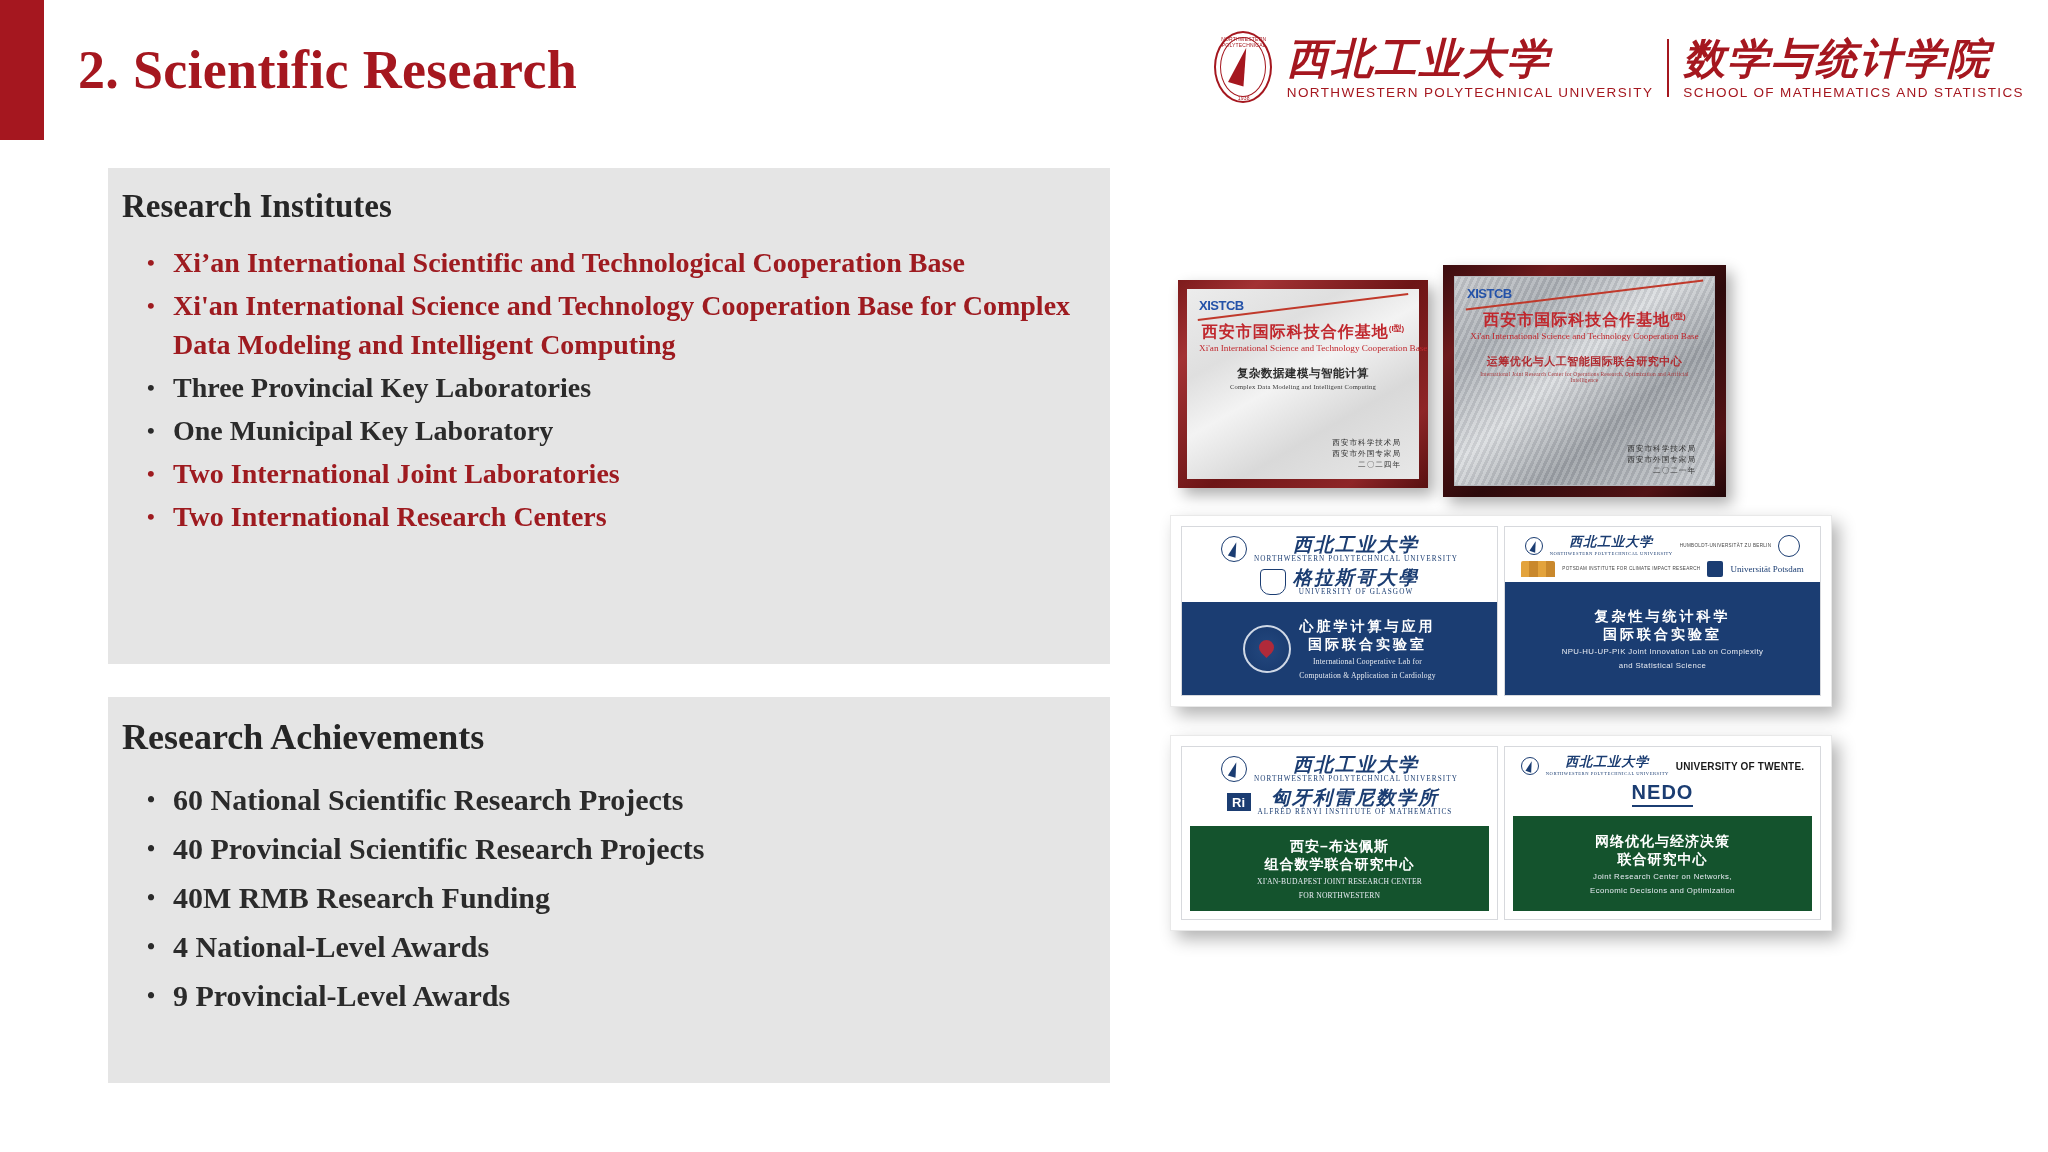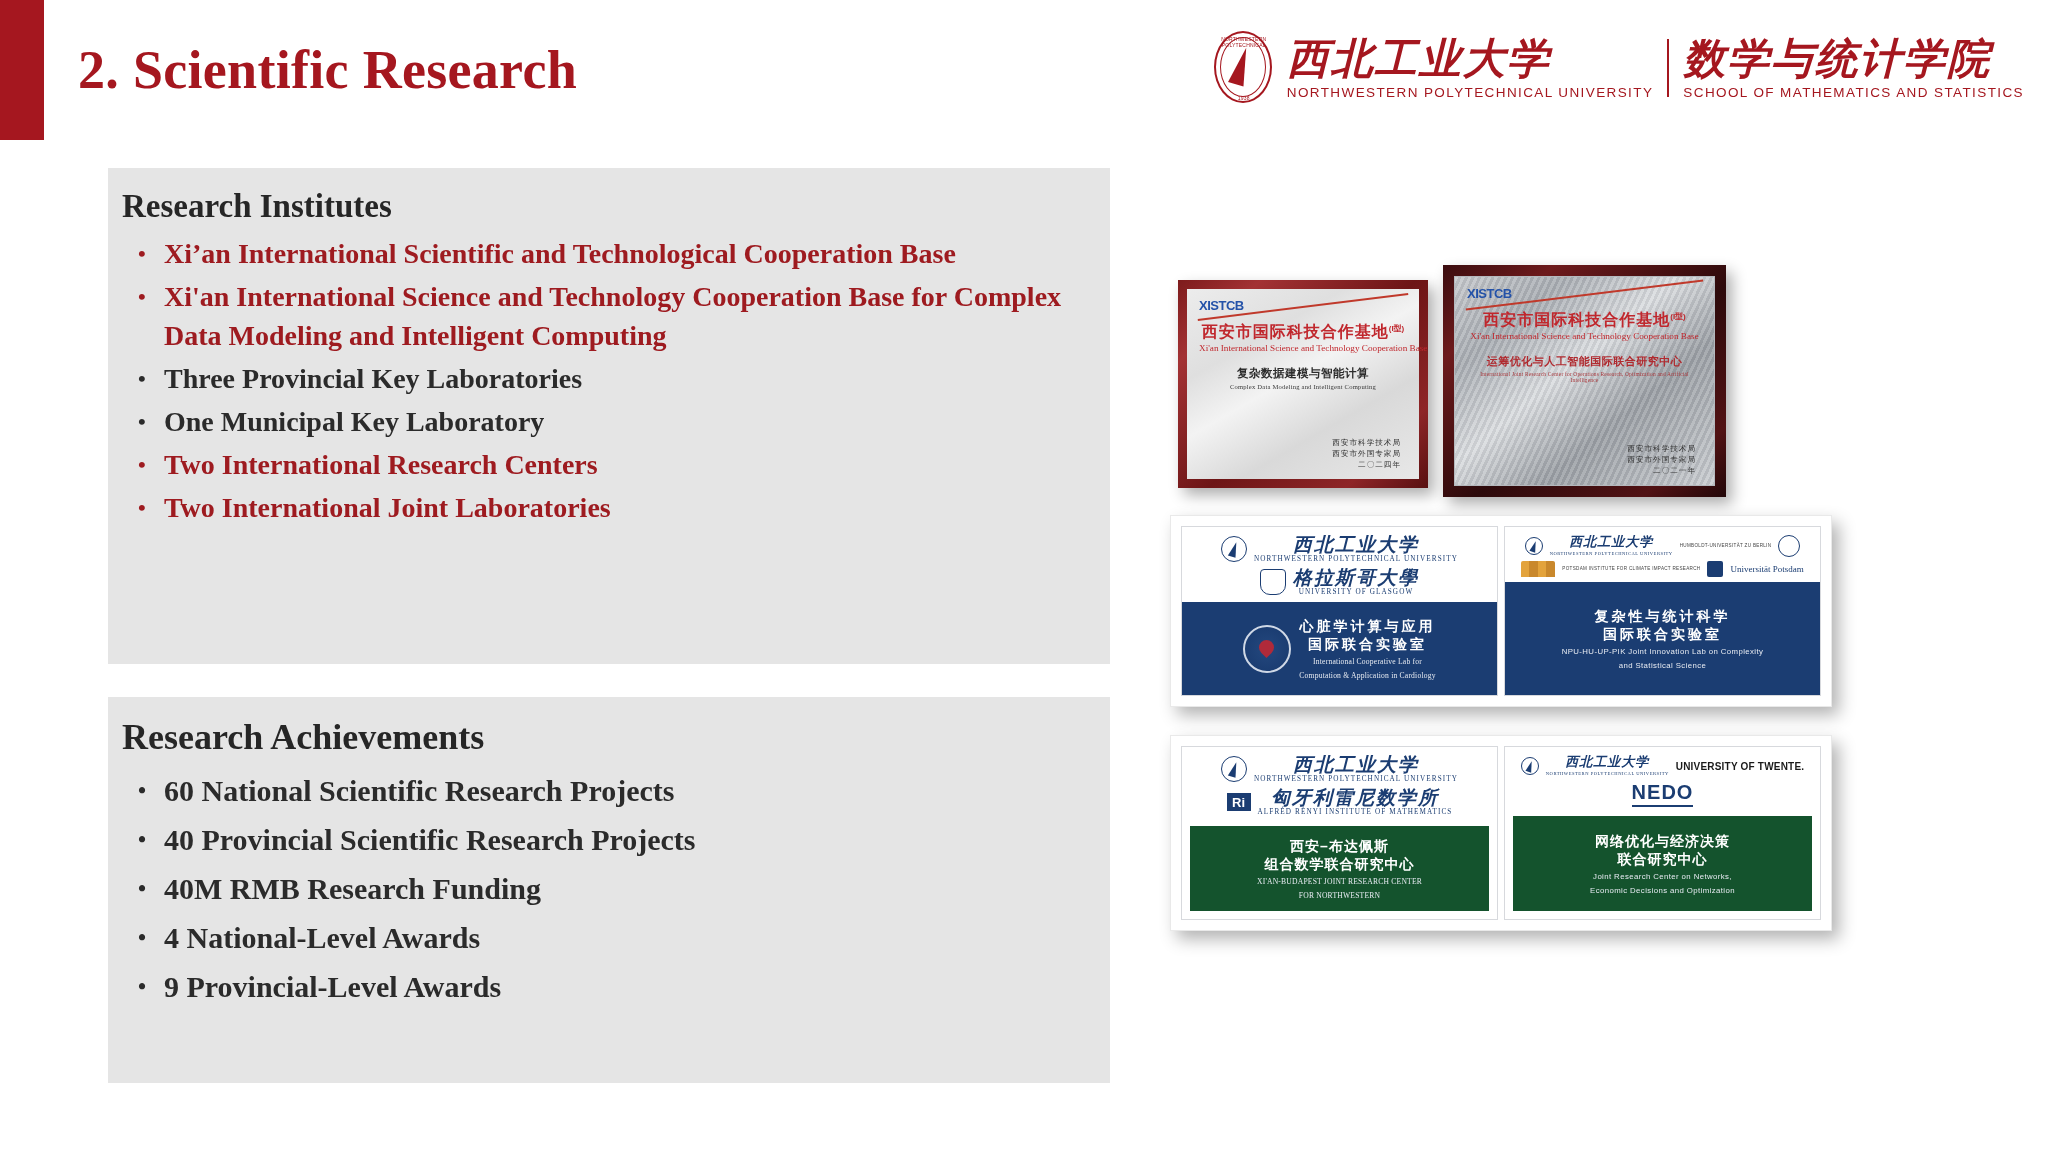--- a/index.html
+++ b/index.html
@@ -140,21 +140,21 @@
     padding-top: 18px;
   }
   #panel-achievements .panel-heading {
     font-size: 36px;
     line-height: 44px;
     padding-top: 18px;
   }
 
   ul.bullets {
     list-style: none;
-    margin: 8px;
+    margin: 17px;
     padding: 0 8px 0 14px;
   }
   ul.bullets li {
     display: flex;
     align-items: flex-start;
     font-family: "Liberation Serif", serif;
     font-weight: bold;
   }
   ul.bullets li .dot {
     flex: none;
@@ -567,25 +567,25 @@
     <li>
       <span class="dot c-dark"></span>
       <span class="txt c-dark">Three Provincial Key Laboratories</span>
     </li>
     <li>
       <span class="dot c-dark"></span>
       <span class="txt c-dark">One Municipal Key Laboratory</span>
     </li>
     <li>
       <span class="dot c-red"></span>
+      <span class="txt c-red">Two International Joint Laboratories</span>
+    </li>
+    <li>
+      <span class="dot c-red"></span>
       <span class="txt c-red">Two International Research Centers</span>
-    </li>
-    <li>
-      <span class="dot c-red"></span>
-      <span class="txt c-red">Two International Joint Laboratories</span>
     </li>
   </ul>
 </div>
 
 <div class="panel" id="panel-achievements">
   <div class="panel-heading">Research Achievements</div>
   <ul class="bullets">
     <li>
       <span class="dot c-dark"></span>
       <span class="txt c-dark">60 National Scientific Research Projects</span>

